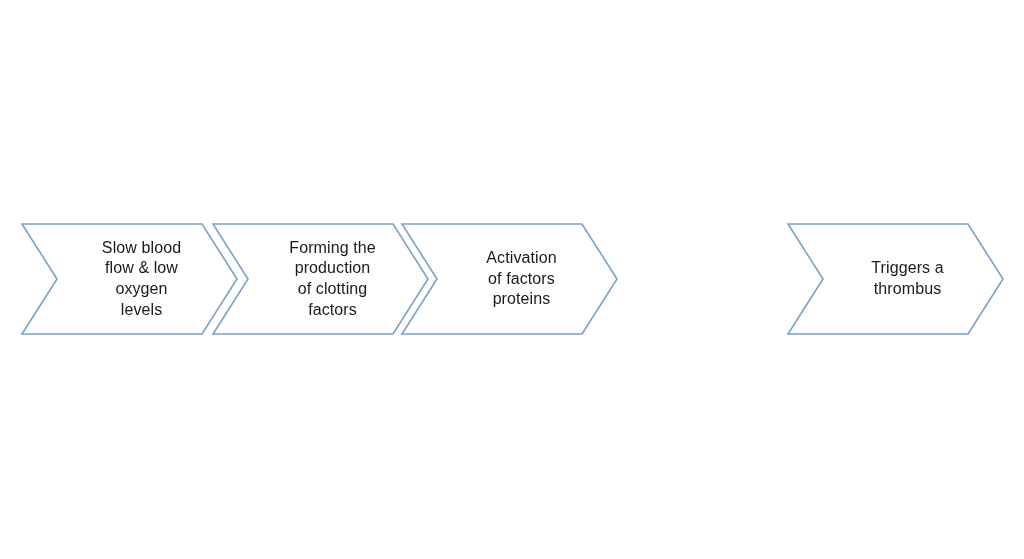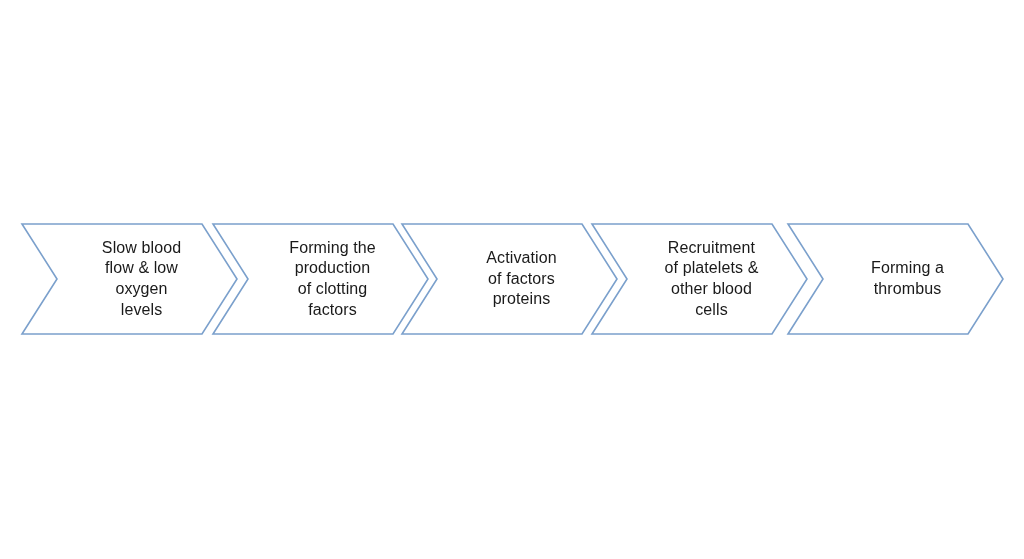--- a/index.html
+++ b/index.html
@@ -109,32 +109,23 @@
 
     <div class="chevron" data-index="2">
       <svg class="chevron-shape" viewBox="0 0 215 110" preserveAspectRatio="none">
         <polygon points="0,0 180,0 215,55 180,110 0,110 35,55"></polygon>
       </svg>
       <div class="chevron-label">Activation
 of factors
 proteins</div>
     </div>
 
-    <div class="chevron" data-index="3">
-      <svg class="chevron-shape" viewBox="0 0 215 110" preserveAspectRatio="none">
-        <polygon points="0,0 180,0 215,55 180,110 0,110 35,55"></polygon>
-      </svg>
-      <div class="chevron-label">Recruitment
-of platelets &amp;
-other blood
-cells</div>
-    </div>
 
     <div class="chevron" data-index="4">
       <svg class="chevron-shape" viewBox="0 0 215 110" preserveAspectRatio="none">
         <polygon points="0,0 180,0 215,55 180,110 0,110 35,55"></polygon>
       </svg>
-      <div class="chevron-label">Forming a
+      <div class="chevron-label">Triggers a
 thrombus</div>
     </div>
 
   </div>
 </div>
 
 </body></html>

